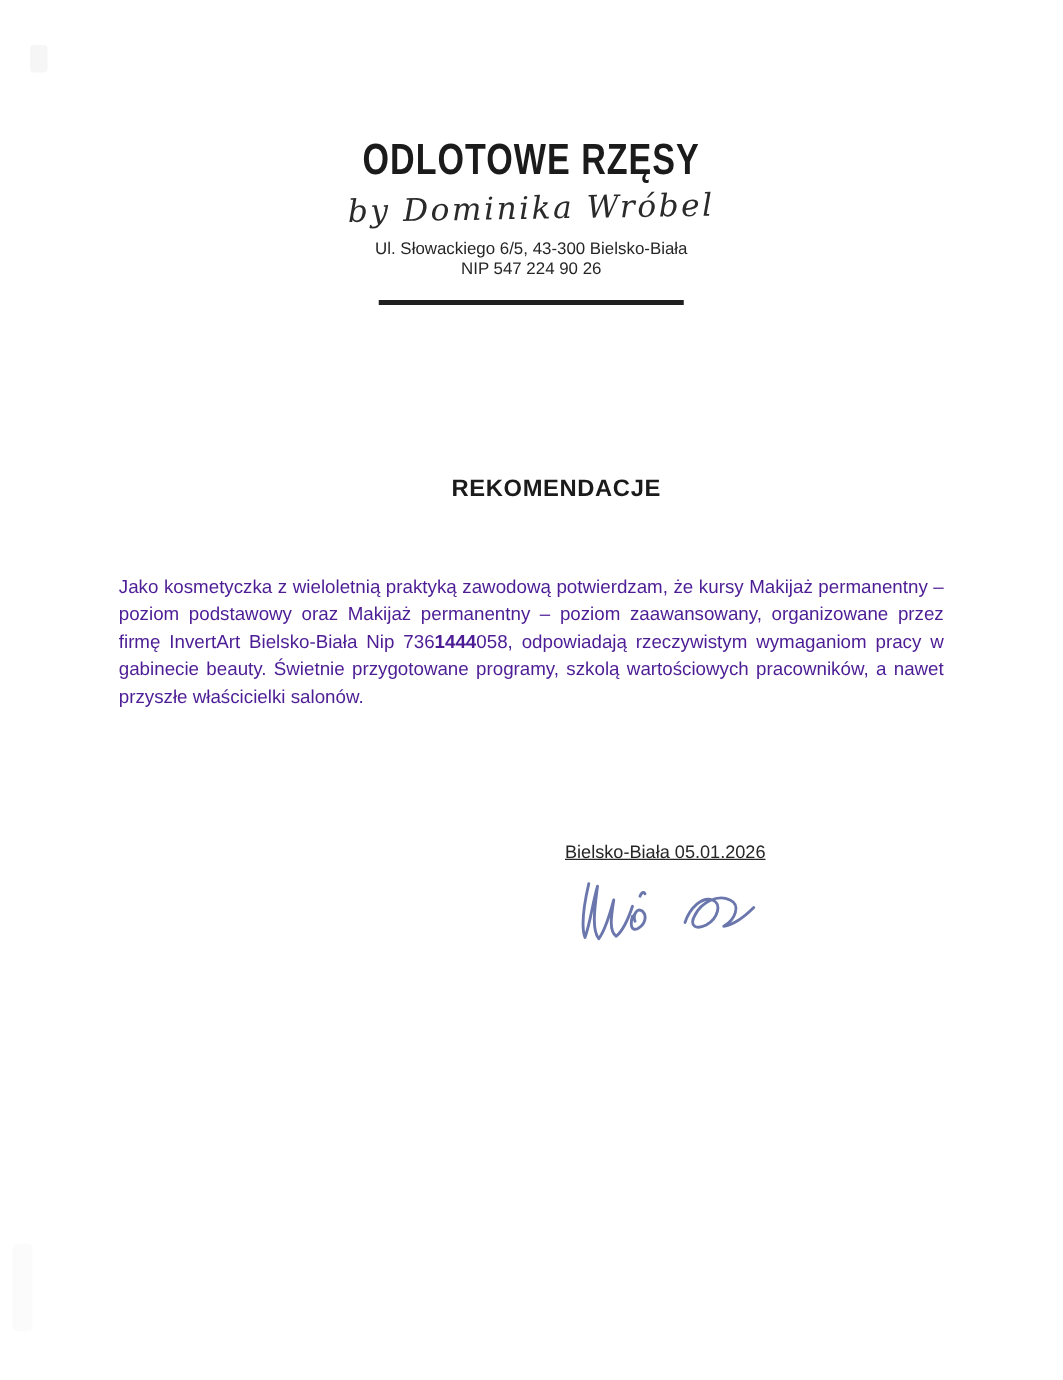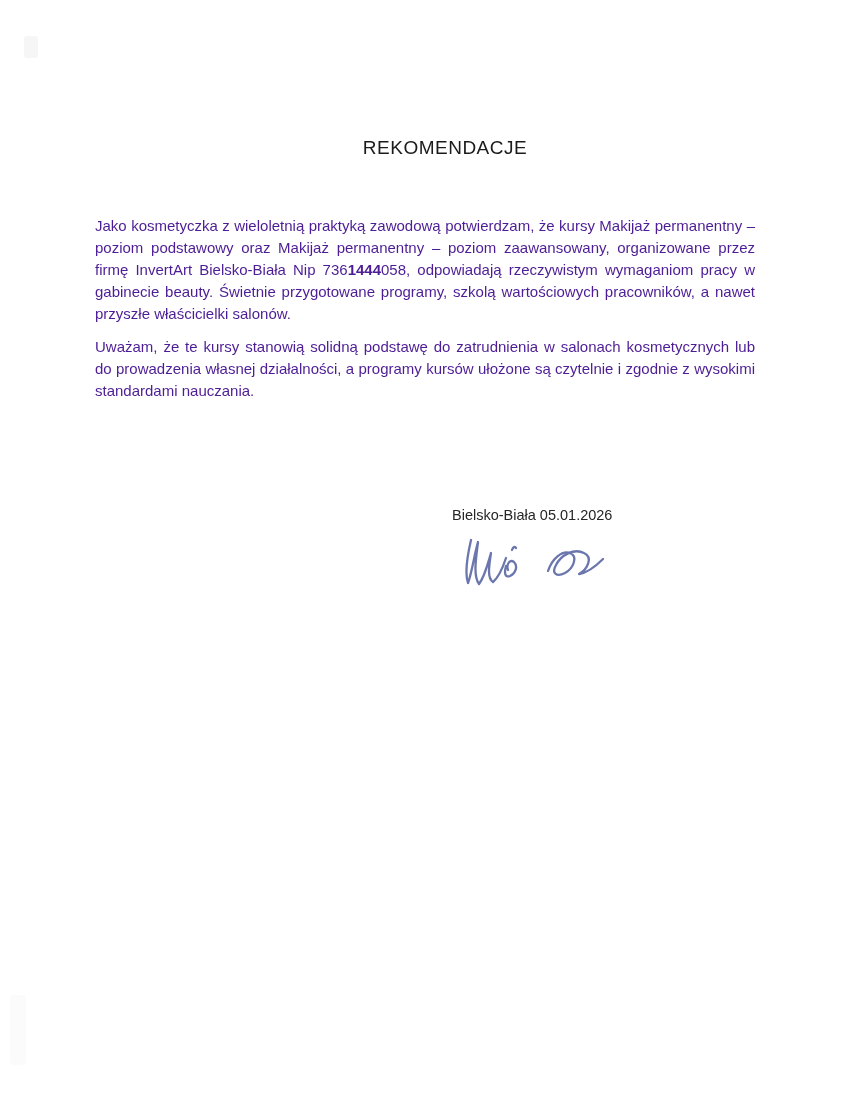--- a/index.html
+++ b/index.html
@@ -59,21 +59,21 @@
     background: #1f1f1f;
     margin: 17px auto 0 auto;
     border: none;
   }
   
   .doc-title {
     margin-top: 137px;
     text-align: center;
     font-size: 19px;
     line-height: 21px;
-    font-weight: normal;
+    font-weight: bold;
     letter-spacing: 0.5px;
     color: #1b1b1b;
     padding-left: 40px;
   }
   
   .doc-body {
     margin: 57px 95px 0 95px;
     font-size: 15px;
     line-height: 22px;
     text-align: justify;
@@ -94,20 +94,21 @@
     margin-top: 104px;
     height: 180px;
   }
   .date-line {
     position: absolute;
     left: 452px;
     top: 0;
     font-size: 14.5px;
     line-height: 18px;
     color: #262626;
+    text-decoration: underline;
   }
   .signature {
     position: absolute;
     left: 460px;
     top: 20px;
     width: 150px;
     height: 72px;
   }
   
   .scan-smudge-tl {
@@ -130,26 +131,32 @@
   }
 </style>
 </head>
 <body>
 
 <div class="page">
 
   <div class="scan-smudge-tl"></div>
   <div class="scan-smudge-bl"></div>
 
+  <div class="letterhead">
+    <div class="logo-wordmark">ODLOTOWE RZĘSY</div>
+    <div class="logo-byline">by Dominika Wróbel</div>
+    <div class="letterhead-address">Ul. Słowackiego 6/5, 43-300 Bielsko-Biała</div>
+    <div class="letterhead-nip">NIP 547 224 90 26</div>
+    <div class="letterhead-rule"></div>
+  </div>
 
   <div class="doc-title">REKOMENDACJE</div>
 
   <div class="doc-body">
     <p><span>Jako kosmetyczka z wieloletnią praktyką zawodową potwierdzam, że kursy Makijaż permanentny – poziom podstawowy oraz Makijaż permanentny – poziom zaawansowany, organizowane przez firmę InvertArt Bielsko-Biała Nip 736</span><span class="bold-run">1444</span><span>058,  odpowiadają rzeczywistym wymaganiom pracy w gabinecie beauty. Świetnie przygotowane programy, szkolą wartościowych pracowników, a nawet przyszłe właścicielki salonów.</span></p>
-    <p>Uważam, że te kursy stanowią solidną podstawę do zatrudnienia w salonach kosmetycznych lub do prowadzenia własnej działalności, a programy kursów ułożone są czytelnie i zgodnie z wysokimi standardami nauczania.</p>
   </div>
 
   <div class="doc-footer">
     <div class="date-line">Bielsko-Biała 05.01.2026</div>
     <svg class="signature" viewBox="0 0 150 72" xmlns="http://www.w3.org/2000/svg">
       <g fill="none" stroke="#5a68a4" stroke-width="2.3" stroke-linecap="round" stroke-linejoin="round" opacity="0.9">
         <path d="M11,14 C8,27 4,46 8,57 C12,46 14,30 18,16 C16,32 13,50 19,58 C25,50 28,37 31,27 C29,40 27,52 33,56 C39,51 43,41 46,32"></path>
         <path d="M46,40 C44,47 45,52 50,50 C56,47 58,40 54,36 C50,33 46,38 48,44"></path>
         <path d="M52,24 C53,21 55,20 56,22"></path>
         <path d="M88,45 C92,33 102,24 110,27 C118,30 114,42 105,47 C97,51 91,48 96,39 C101,29 114,22 124,27 C133,31 128,43 119,48 C126,47 135,41 143,33"></path>

